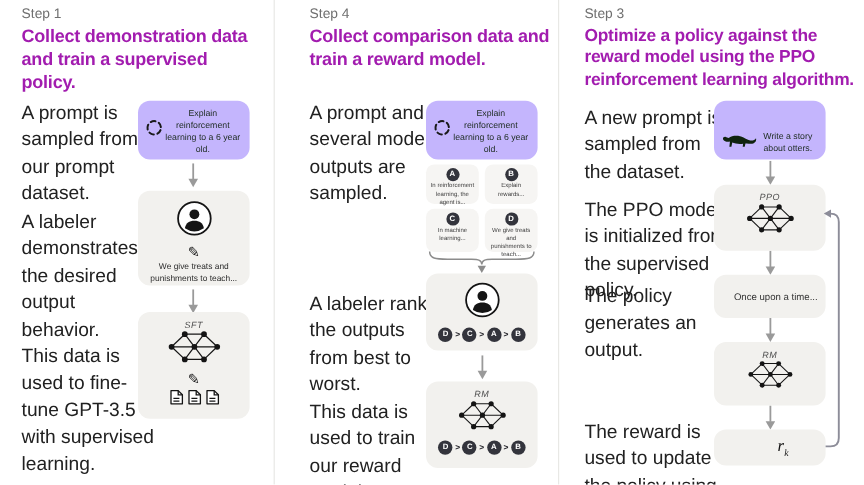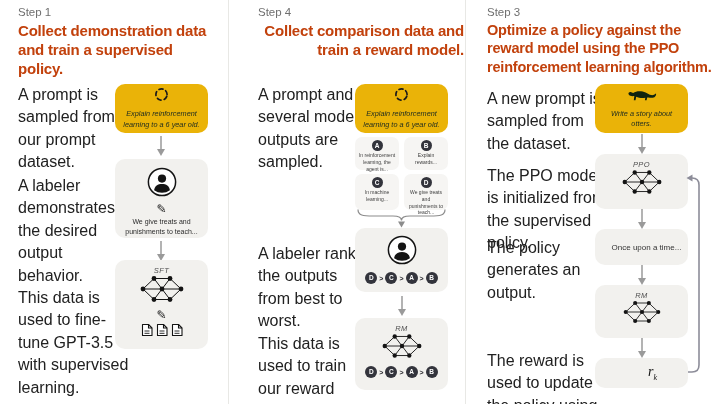--- a/index.html
+++ b/index.html
@@ -1,25 +1,25 @@
 <!DOCTYPE html>
 <html><head>
 <meta charset="utf-8">
 <style>
   html,body{margin:0;padding:0;background:#fff;}
   .canvas{position:relative;width:720px;height:404px;background:#ffffff;
     font-family:"Liberation Sans",sans-serif;overflow:hidden;}
   .abs{position:absolute;}
   .divider{position:absolute;top:0;bottom:0;width:1px;background:#e8e8e5;}
   .step-label{font-size:11.5px;color:#6f6f6f;}
-  .title{font-size:15px;font-weight:bold;color:#c2410c;line-height:1.27;letter-spacing:-0.2px;}
+  .title{font-size:15px;font-weight:bold;color:#a21caf;line-height:1.27;letter-spacing:-0.2px;}
   .title.small{font-size:14.5px;}
   .body-text{font-size:16px;color:#212121;line-height:1.4;}
-  .gbox{background:#eab308;border-radius:10px;display:flex;flex-direction:column;
-    align-items:center;justify-content:center;text-align:center;padding:4px 6px;box-sizing:border-box;font-style:italic;}
+  .gbox{background:#c4b5fd;border-radius:10px;display:flex;flex-direction:row;
+    align-items:center;justify-content:center;text-align:center;padding:4px 6px;box-sizing:border-box;}
   .graybox{background:#f2f1ee;border-radius:10px;display:flex;flex-direction:column;
     align-items:center;text-align:center;box-sizing:border-box;}
   .gcaption{font-size:7.3px;color:#1c2a20;line-height:1.4;margin-top:3px;font-weight:500;}
   .caption{font-size:7px;color:#2c2c2c;line-height:1.4;margin-top:2px;}
   .model-label{font-size:7.5px;color:#4f4f4f;letter-spacing:0.4px;margin-top:6px;font-style:italic;}
   .pencil{font-size:12px;color:#141414;line-height:1;margin-top:2px;}
   .docs-row{display:flex;gap:3px;margin-top:2px;}
   .cells{display:grid;grid-template-columns:1fr 1fr;grid-template-rows:33px 36px;gap:4px 5px;}
   .cell{background:#f6f5f3;border-radius:7px;display:flex;flex-direction:column;align-items:center;
     padding-top:3px;box-sizing:border-box;}
@@ -125,21 +125,21 @@
       <svg width="12" height="14" viewBox="0 0 12 14">
           <path d="M1.5 1.5 h6 l3.5 3.5 v7.5 h-9.5 z" fill="#fff" stroke="#141414" stroke-width="1.1" stroke-linejoin="round"></path>
           <path d="M7.5 1.5 v3.5 h3.5" fill="none" stroke="#141414" stroke-width="1.1"></path>
           <line x1="3.5" y1="8" x2="8.5" y2="8" stroke="#141414" stroke-width="0.9"></line>
           <line x1="3.5" y1="10.3" x2="8.5" y2="10.3" stroke="#141414" stroke-width="0.9"></line>
         </svg>
     </div>
   </div>
 
   <div class="abs step-label" style="left:258px;top:6px;">Step 4</div>
-  <div class="abs title" style="left:258px;top:21px;width:206px;text-align:right;">Collect comparison data and train a reward model.</div>
+  <div class="abs title" style="left:258px;top:21px;width:206px;">Collect comparison data and train a reward model.</div>
 
   <div class="abs body-text" style="left:258px;top:84px;width:112px;">A prompt and several model outputs are sampled.</div>
   <div class="abs body-text" style="left:258px;top:243px;width:112px;">A labeler ranks the outputs from best to worst.</div>
   <div class="abs body-text" style="left:258px;top:333px;width:112px;">This data is used to train our reward model.</div>
 
   <div class="abs gbox" style="left:355px;top:84px;width:93px;height:49px;">
     <span>
       <svg width="15" height="15" viewBox="0 0 15 15">
           <circle cx="7.5" cy="7.5" r="5.6" fill="none" stroke="#1a1a1a" stroke-width="1.7" stroke-dasharray="4 3.1" stroke-linecap="round" transform="rotate(20 7.5 7.5)"></circle>
         </svg>
@@ -234,21 +234,21 @@
   </div>
 
   <div class="abs step-label" style="left:487px;top:6px;">Step 3</div>
   <div class="abs title small" style="left:487px;top:21px;width:228px;">Optimize a policy against the reward model using the PPO reinforcement learning algorithm.</div>
 
   <div class="abs body-text" style="left:487px;top:88px;width:120px;">A new prompt is sampled from the dataset.</div>
   <div class="abs body-text" style="left:487px;top:165px;width:120px;">The PPO model is initialized from the supervised policy.</div>
   <div class="abs body-text" style="left:487px;top:237px;width:120px;">The policy generates an output.</div>
   <div class="abs body-text" style="left:487px;top:350px;width:120px;">The reward is used to update the policy using PPO.</div>
 
-  <div class="abs gbox" style="left:595px;top:84px;width:93px;height:49px;">
+  <div class="abs gbox" style="left:595px;top:84px;width:93px;height:49px;align-items:flex-end;">
     <span>
       <svg width="30" height="13" viewBox="0 0 30 13">
         <path d="M1.6 5.2 C1 3.9 2.2 2.8 3.8 3.1 C4.6 3.25 5.2 3.8 6.2 3.9 C9.5 1.6 15 1.7 18.6 3.6 C20.6 4.6 22.2 5.9 24.3 6.1 C26.6 6.3 28.2 5.4 29 4.2 C29.6 6.2 28.3 8.3 25.8 8.7 C23.8 9 22 8.3 20.2 8.6 L19.6 11.2 L17.9 11.2 L18.3 8.8 C15.2 9.3 11.6 8.9 9.2 7.8 L8.5 11.2 L6.8 11.2 L7.3 7 C5.2 7.4 2.5 7 1.6 5.2 Z" fill="#10230f"></path>
       </svg>
     </span>
     <div class="gcaption">Write a story about otters.</div>
   </div>
 
   <svg class="abs" style="left:636px;top:134px;" width="12" height="21" viewBox="0 0 12 21">
       <line x1="6" y1="0" x2="6" y2="13.5" stroke="#9a9a9a" stroke-width="1.5"></line>

